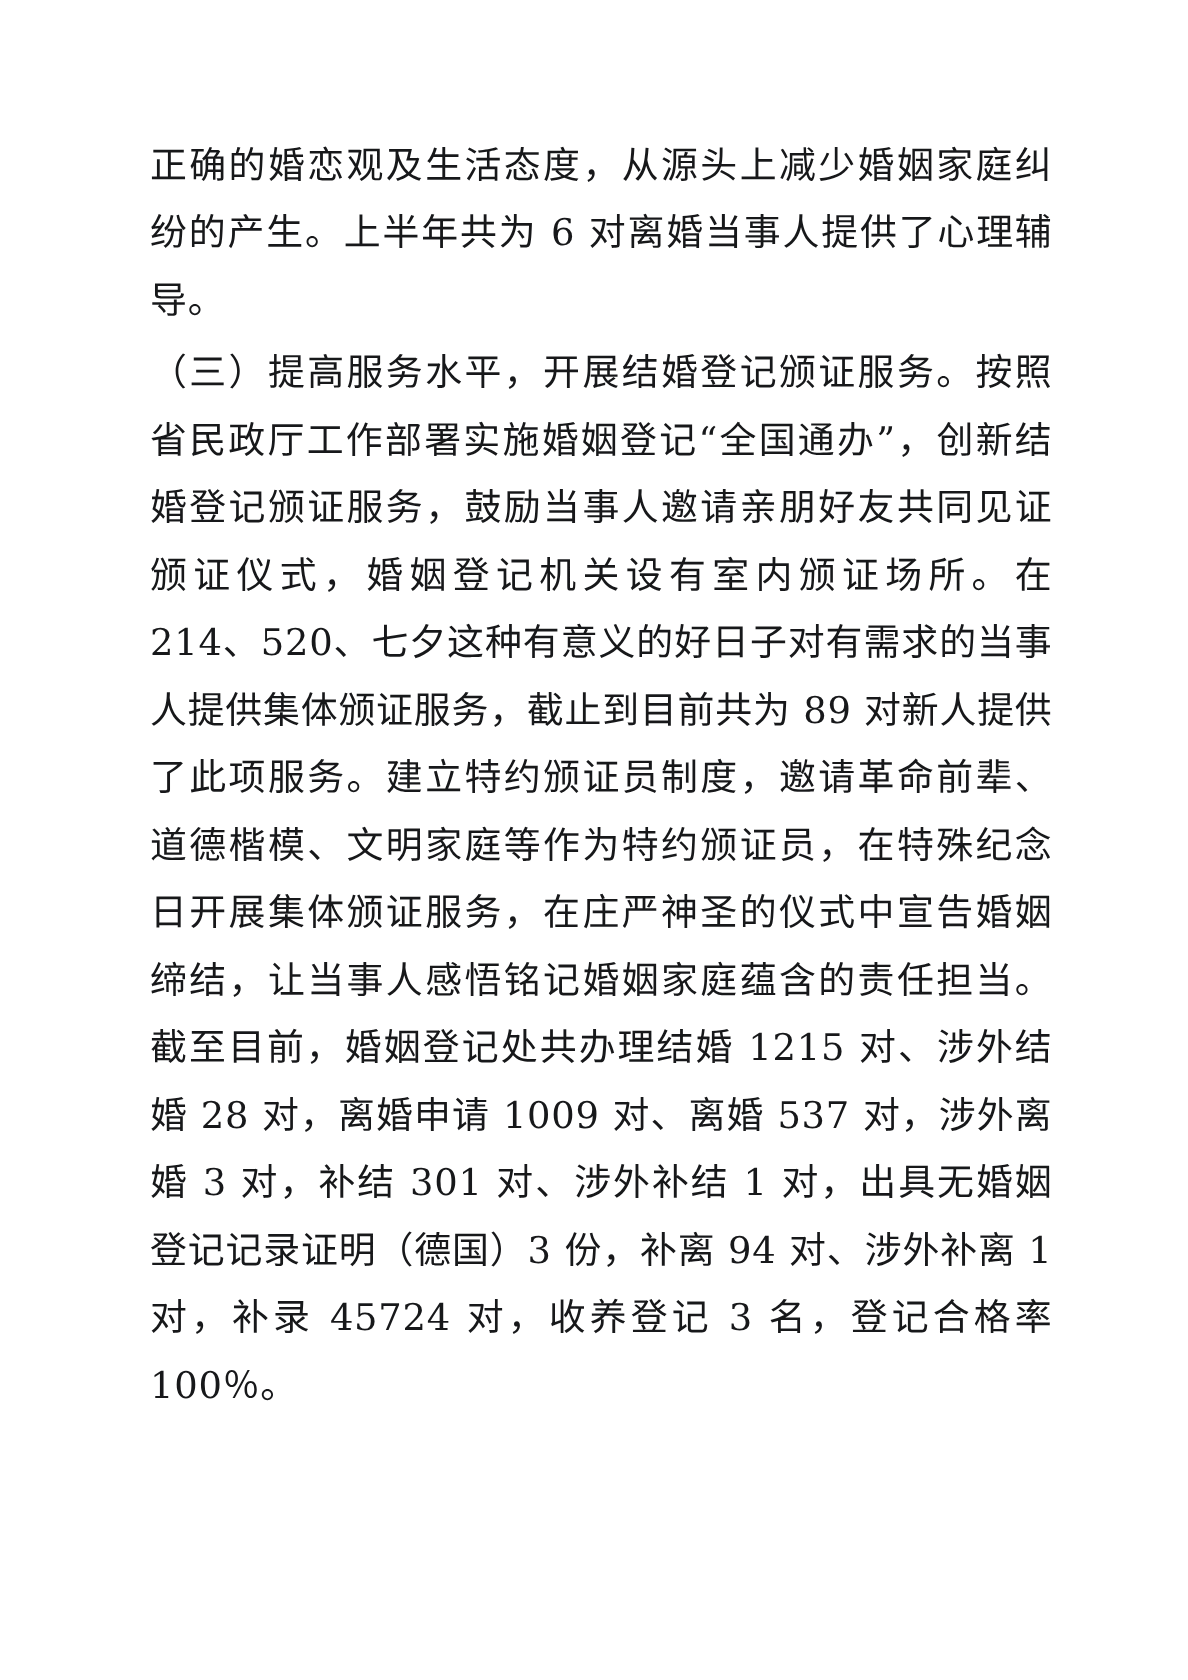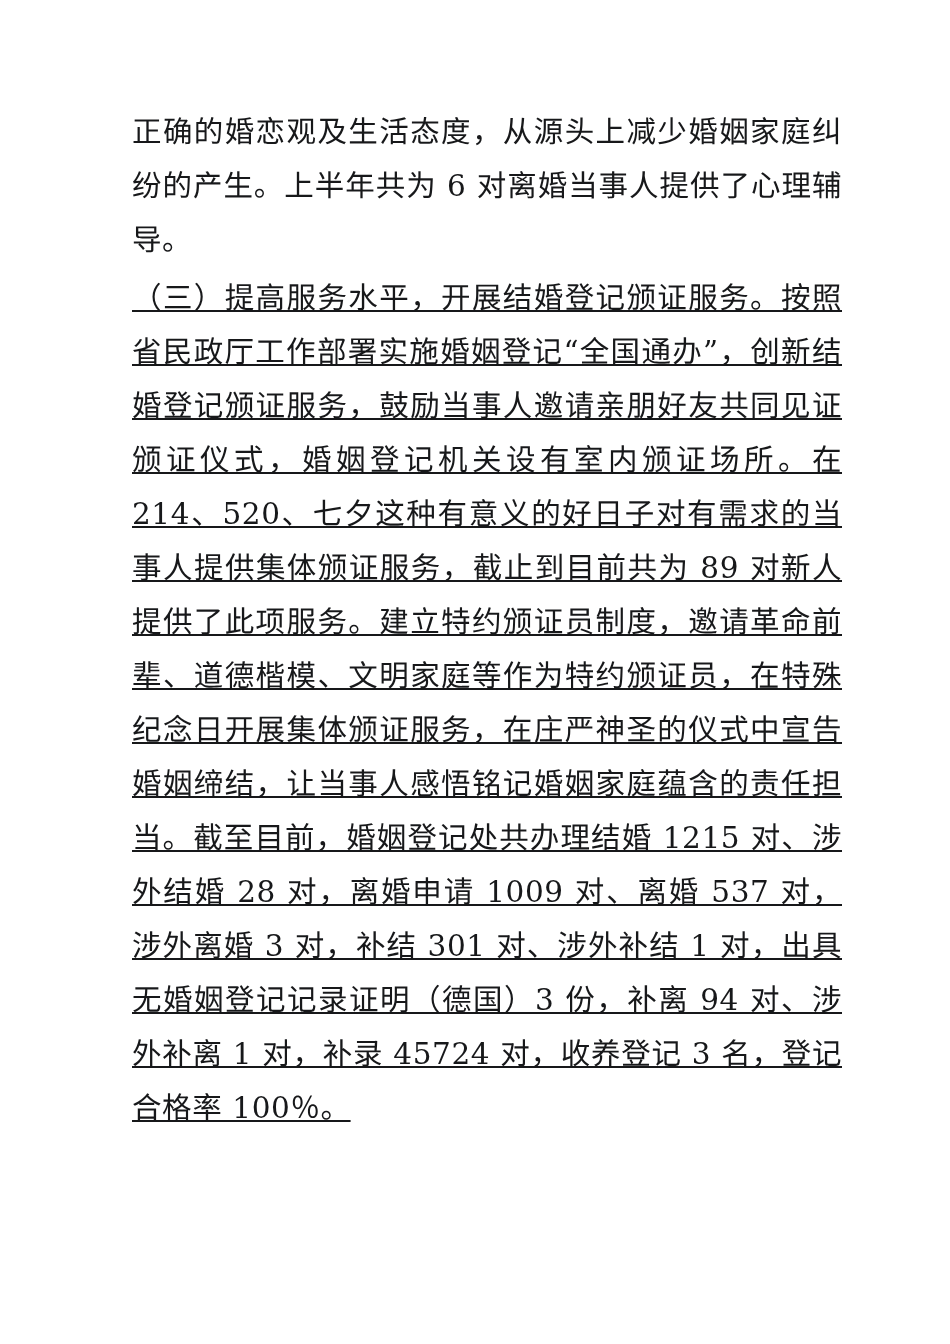--- a/index.html
+++ b/index.html
@@ -19,30 +19,29 @@
   }
   .doc-body {
     color: #1a1a1a;
   }
   .para {
     font-size: 29.5px;
     line-height: 54px;
     text-align: justify;
     text-justify: inter-ideograph;
     letter-spacing: 0.6px;
-    margin: 0 0 0 12px;
+    margin: 0 0 0 0;
     color: #17181a;
     font-weight: 500;
   }
   .para + .para {
     margin-top: 4px;
   }
   .indent {
     text-indent: 0;
-    text-decoration: underline;
   }
 </style>
 </head>
 <body>
 
 <div class="page">
   <div class="doc-body">
     <p class="para">正确的婚恋观及生活态度，从源头上减少婚姻家庭纠纷的产生。上半年共为 6 对离婚当事人提供了心理辅导。</p>
     <p class="para indent">（三）提高服务水平，开展结婚登记颁证服务。按照省民政厅工作部署实施婚姻登记“全国通办”，创新结婚登记颁证服务，鼓励当事人邀请亲朋好友共同见证颁证仪式，婚姻登记机关设有室内颁证场所。在 214、520、七夕这种有意义的好日子对有需求的当事人提供集体颁证服务，截止到目前共为 89 对新人提供了此项服务。建立特约颁证员制度，邀请革命前辈、道德楷模、文明家庭等作为特约颁证员，在特殊纪念日开展集体颁证服务，在庄严神圣的仪式中宣告婚姻缔结，让当事人感悟铭记婚姻家庭蕴含的责任担当。截至目前，婚姻登记处共办理结婚 1215 对、涉外结婚 28 对，离婚申请 1009 对、离婚 537 对，涉外离婚 3 对，补结 301 对、涉外补结 1 对，出具无婚姻登记记录证明（德国）3 份，补离 94 对、涉外补离 1 对，补录 45724 对，收养登记 3 名，登记合格率 100％。</p>
   </div>

